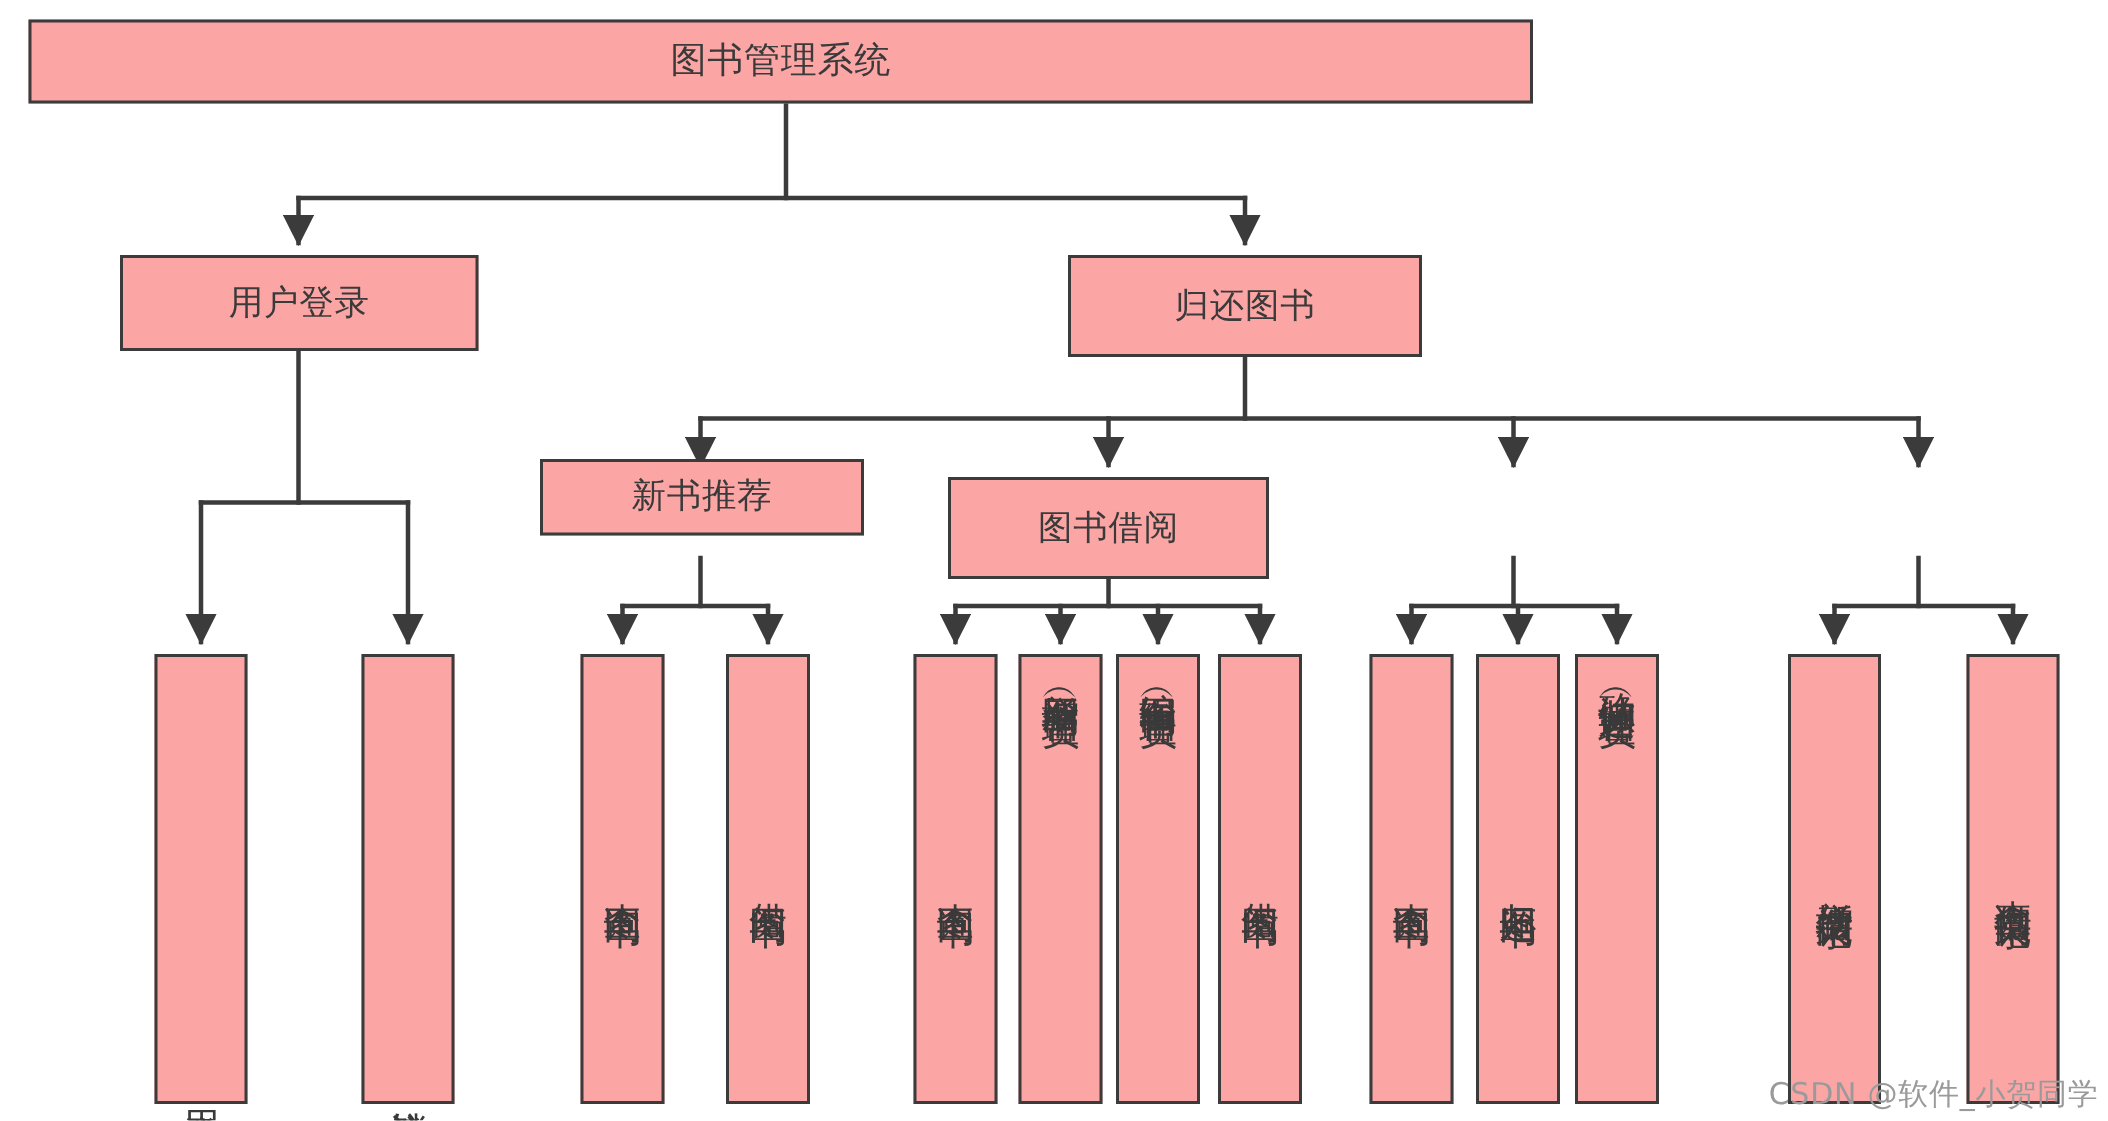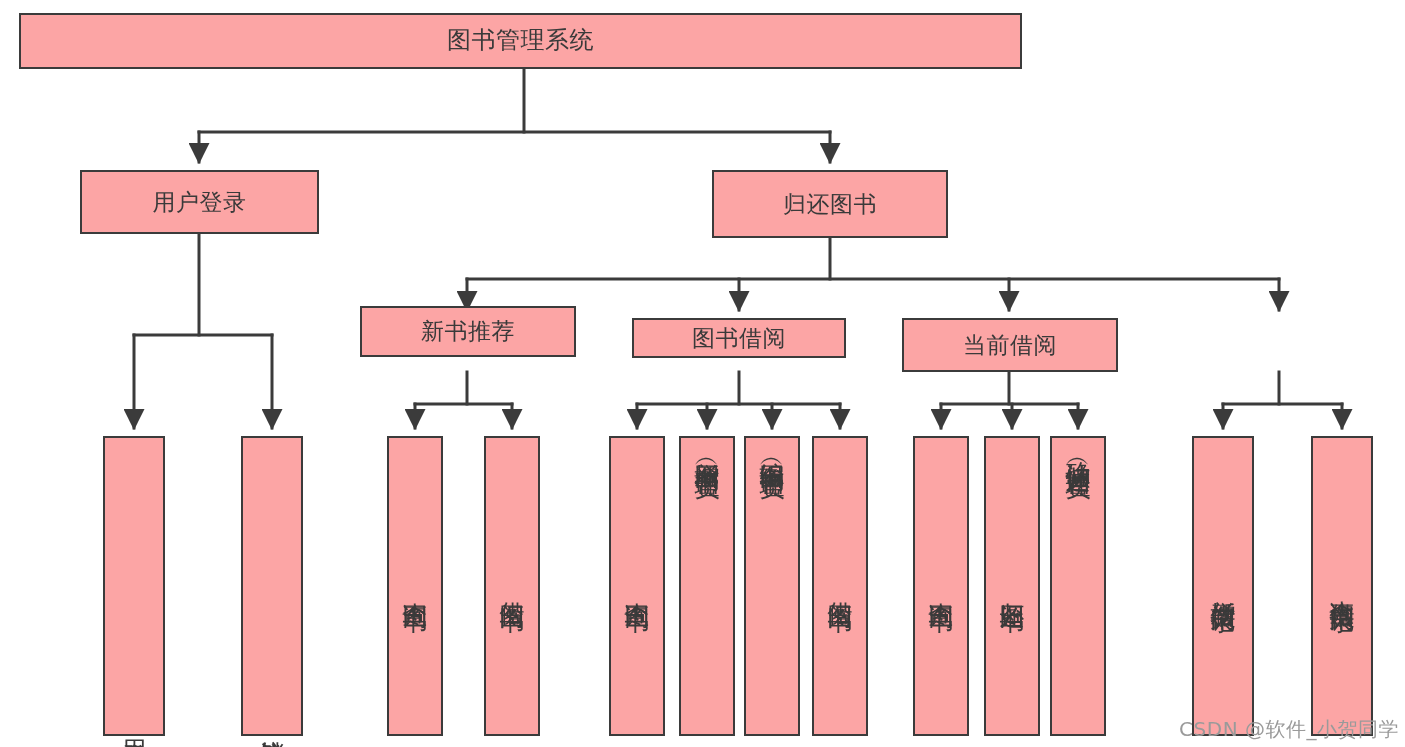--- a/index.html
+++ b/index.html
@@ -145,25 +145,22 @@
   <div class="node horiz" style="left:80px; top:170px; width:239px; height:64px;">
     <span class="label">用户登录</span>
   </div>
   <div class="node horiz" style="left:712px; top:170px; width:236px; height:68px;">
     <span class="label">归还图书</span>
   </div>
 
   <div class="node horiz" style="left:360px; top:306px; width:216px; height:51px;">
     <span class="label">新书推荐</span>
   </div>
-  <div class="node horiz" style="left:632px; top:318px; width:214px; height:40px;">
+  <div class="node horiz" style="left:632px; top:318px; width:214px; height:68px;">
     <span class="label">图书借阅</span>
-  </div>
-  <div class="node horiz" style="left:902px; top:318px; width:216px; height:54px;">
-    <span class="label">当前借阅</span>
   </div>
 
   <div class="node vert" style="left:103px; top:436px; width:62px; height:300px;">
     <span class="label">用户登录</span>
   </div>
   <div class="node vert" style="left:241px; top:436px; width:62px; height:300px;">
     <span class="label">注销登录</span>
   </div>
 
   <div class="node vert mid" style="left:387px; top:436px; width:56px; height:300px;">

